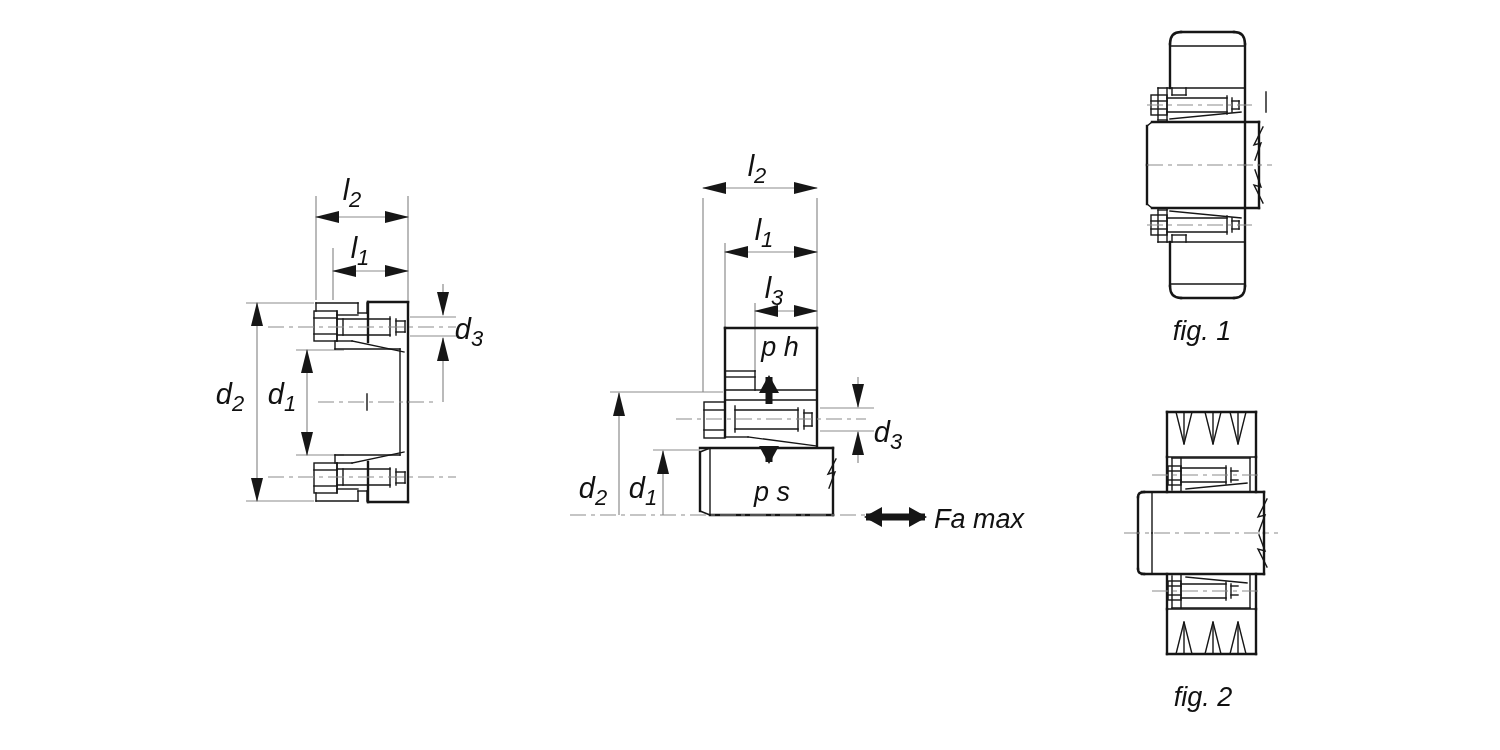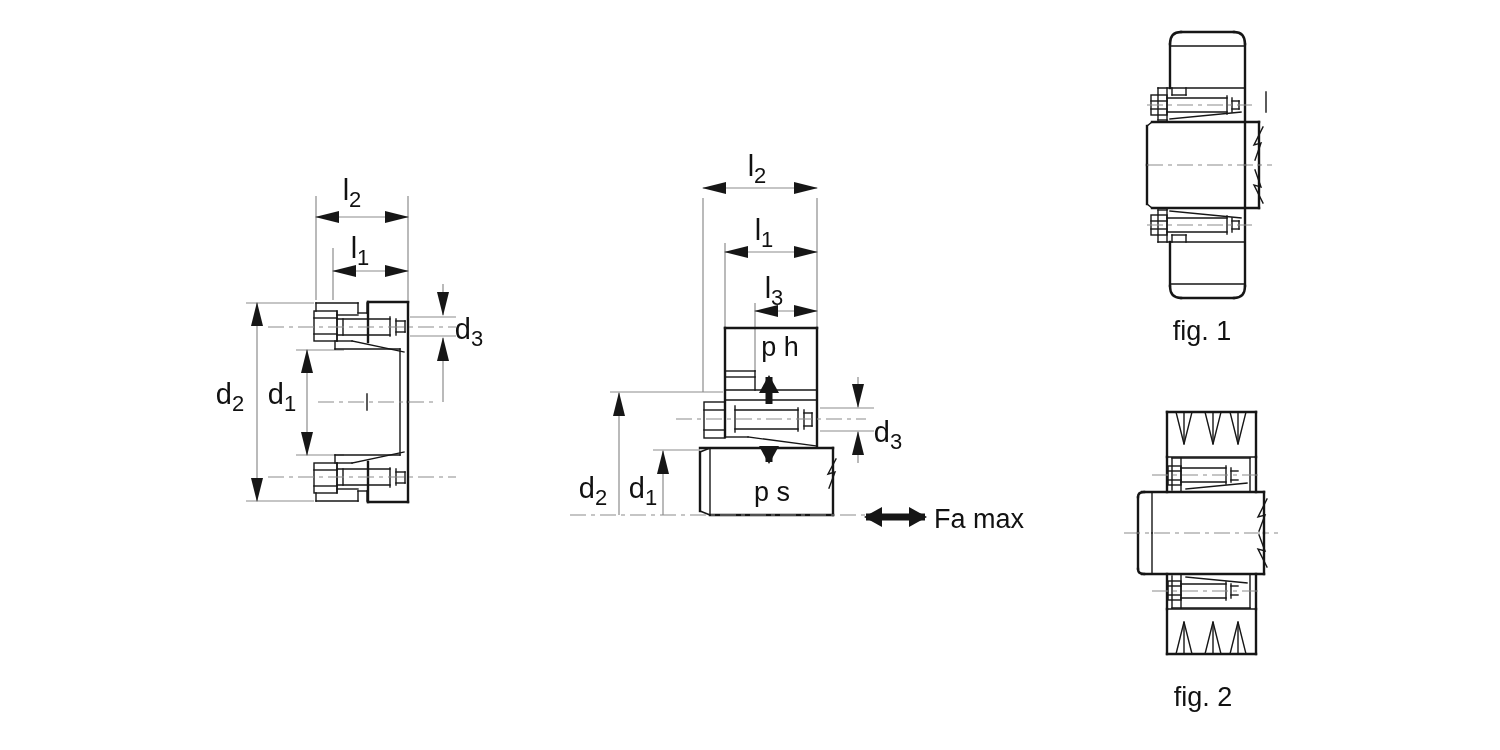--- a/index.html
+++ b/index.html
@@ -1,16 +1,16 @@
 <!DOCTYPE html>
 <html><head>
 <meta charset="utf-8">
 <style>
   html,body{margin:0;padding:0;background:#fff;}
-  .page{width:1500px;height:750px;background:#bef264;position:relative;overflow:hidden;}
+  .page{width:1500px;height:750px;background:#bef264;position:relative;overflow:hidden;font-style:italic;}
   svg{display:block;}
   
   .o{stroke:#161616;stroke-width:2.4;fill:none;stroke-linecap:square;}
   
   .i{stroke:#161616;stroke-width:1.4;fill:none;stroke-linecap:square;}
   
   .g{stroke:#8c8c8c;stroke-width:1.2;fill:none;}
   
   .cl{stroke:#8c8c8c;stroke-width:1.2;fill:none;stroke-dasharray:16 5 4 5;}
   

